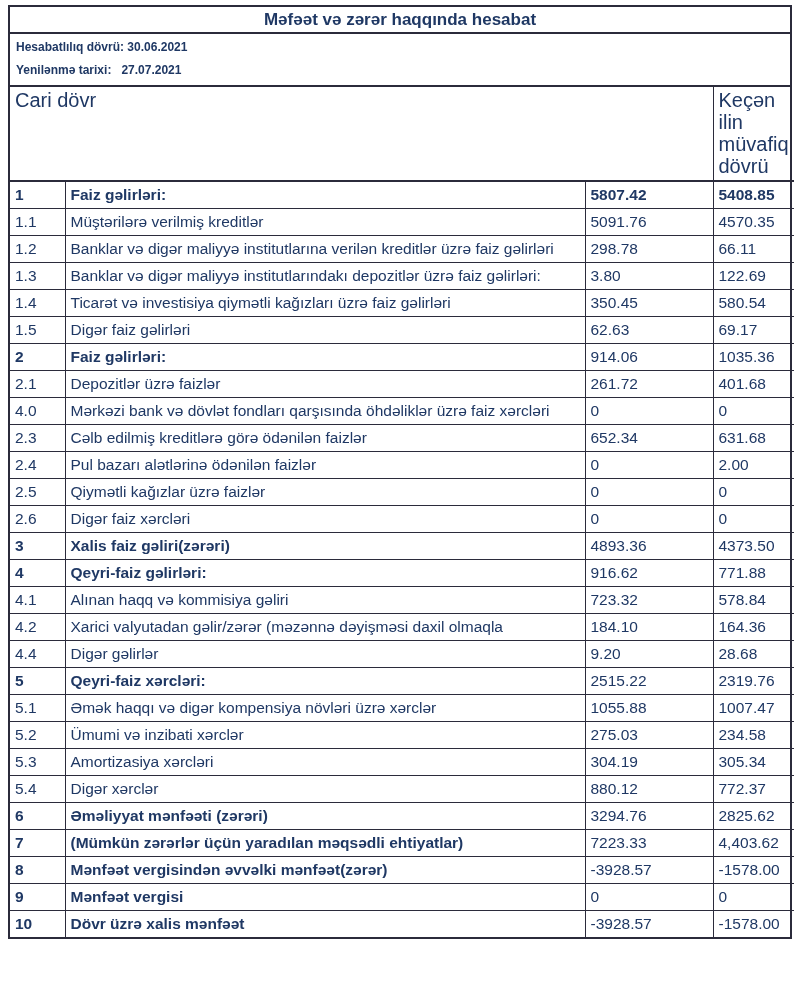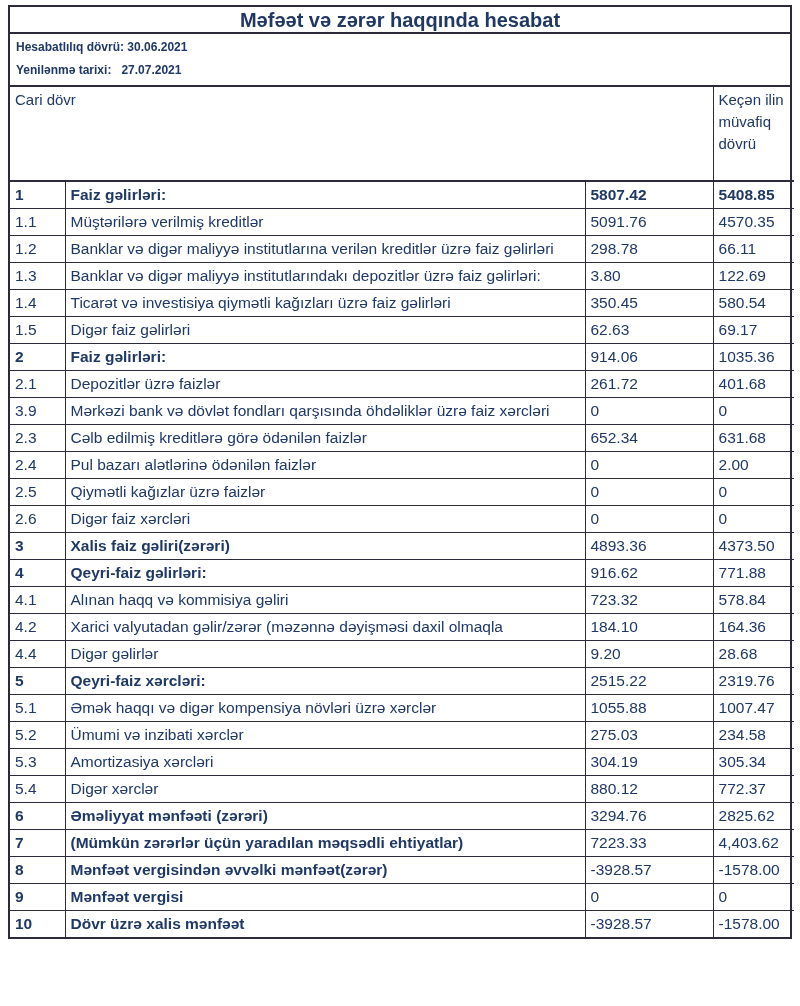--- a/index.html
+++ b/index.html
@@ -14,21 +14,21 @@
     box-sizing:border-box;
   }
   .page{padding:5px 8px 0 8px;box-sizing:border-box;}
   .report{
     width:784px;
     border:2px solid var(--border);
     box-sizing:border-box;
     background:#fff;
   }
   .report-title{
-    font-size:20px;
+    font-size:17px;
     font-weight:bold;
     text-align:center;
     line-height:22px;
     padding:2px 4px 1px 4px;
     border-bottom:2px solid var(--border);
   }
   .report-meta{
     border-bottom:2px solid var(--border);
     padding:2px 6px 3px 6px;
   }
@@ -54,21 +54,21 @@
     text-align:left;
     padding:2px 5px 3px 5px;
     font-size:15.5px;
     line-height:21px;
     overflow:hidden;
   }
   .report-table thead th{
     border-top:none;
     border-bottom:2px solid var(--border);
     font-weight:normal;
-    font-size:15px;
+    font-size:20px;
     line-height:22px;
     height:88px;
   }
   .report-table th:first-child,
   .report-table td:first-child{border-left:none;}
   .report-table th:last-child,
   .report-table td:last-child{border-right:none;}
   .report-table tbody tr:last-child td{border-bottom:none;}
   .report-table tr.section td.col-num,
   .report-table tr.section td.col-label{font-weight:bold;}
@@ -144,21 +144,21 @@
             <td class="col-current">914.06</td>
             <td class="col-previous">1035.36</td>
           </tr>
           <tr>
             <td class="col-num">2.1</td>
             <td class="col-label">Depozitlər üzrə faizlər</td>
             <td class="col-current">261.72</td>
             <td class="col-previous">401.68</td>
           </tr>
           <tr>
-            <td class="col-num">3.9</td>
+            <td class="col-num">4.0</td>
             <td class="col-label">Mərkəzi bank və dövlət fondları qarşısında öhdəliklər üzrə faiz xərcləri</td>
             <td class="col-current">0</td>
             <td class="col-previous">0</td>
           </tr>
           <tr>
             <td class="col-num">2.3</td>
             <td class="col-label">Cəlb edilmiş kreditlərə görə ödənilən faizlər</td>
             <td class="col-current">652.34</td>
             <td class="col-previous">631.68</td>
           </tr>

